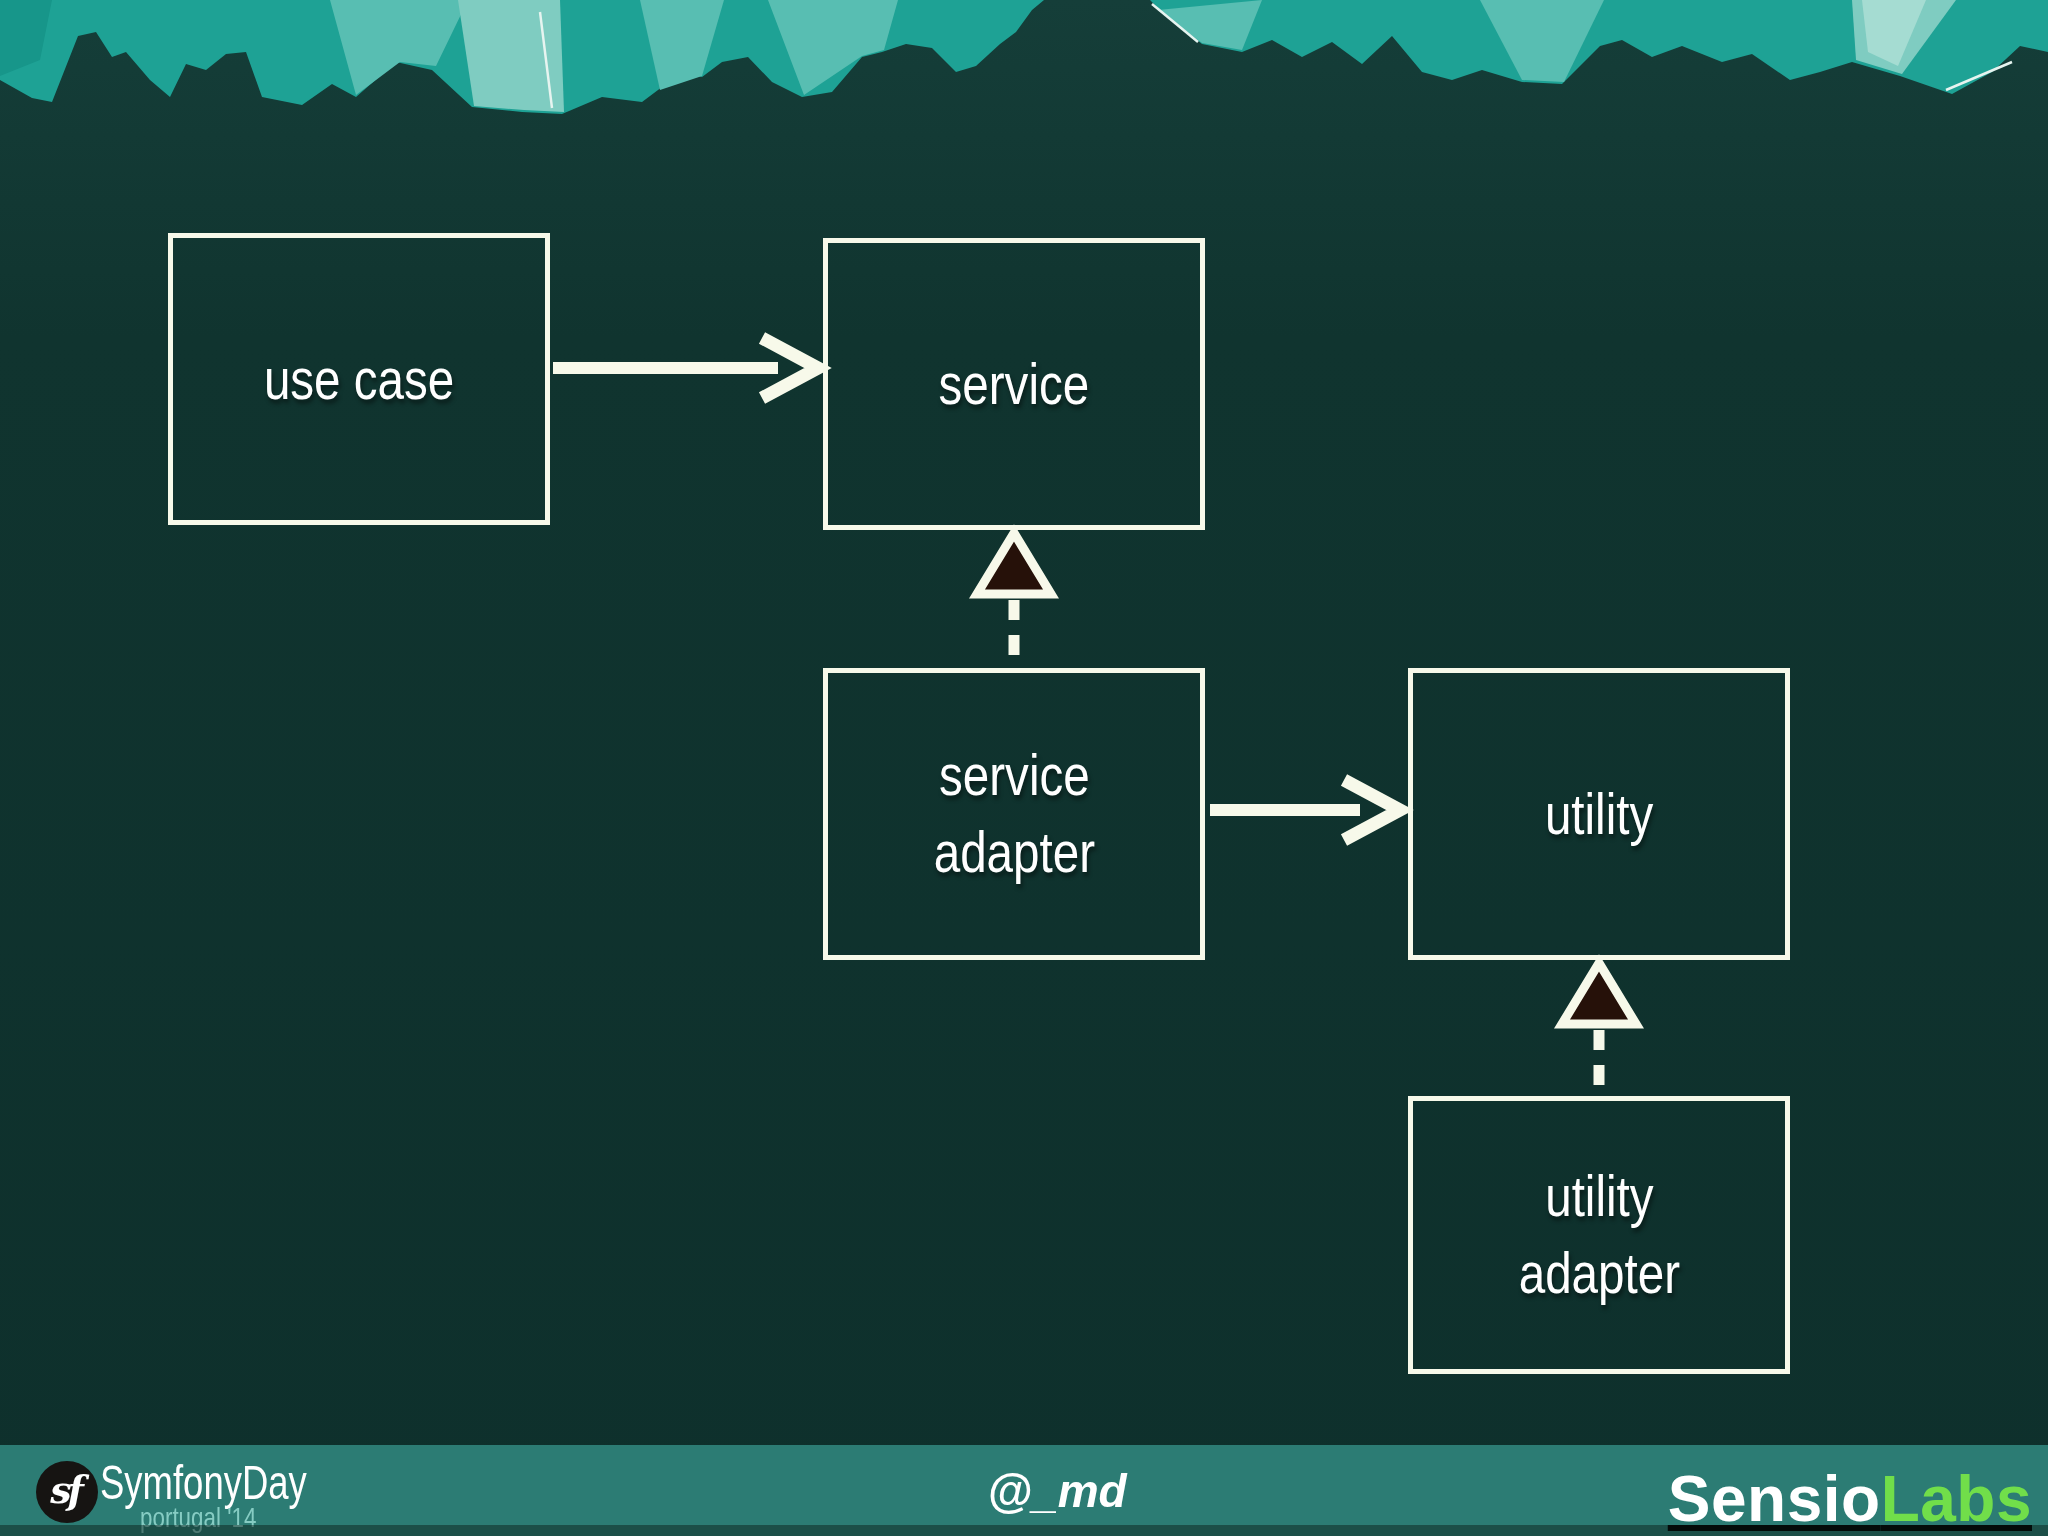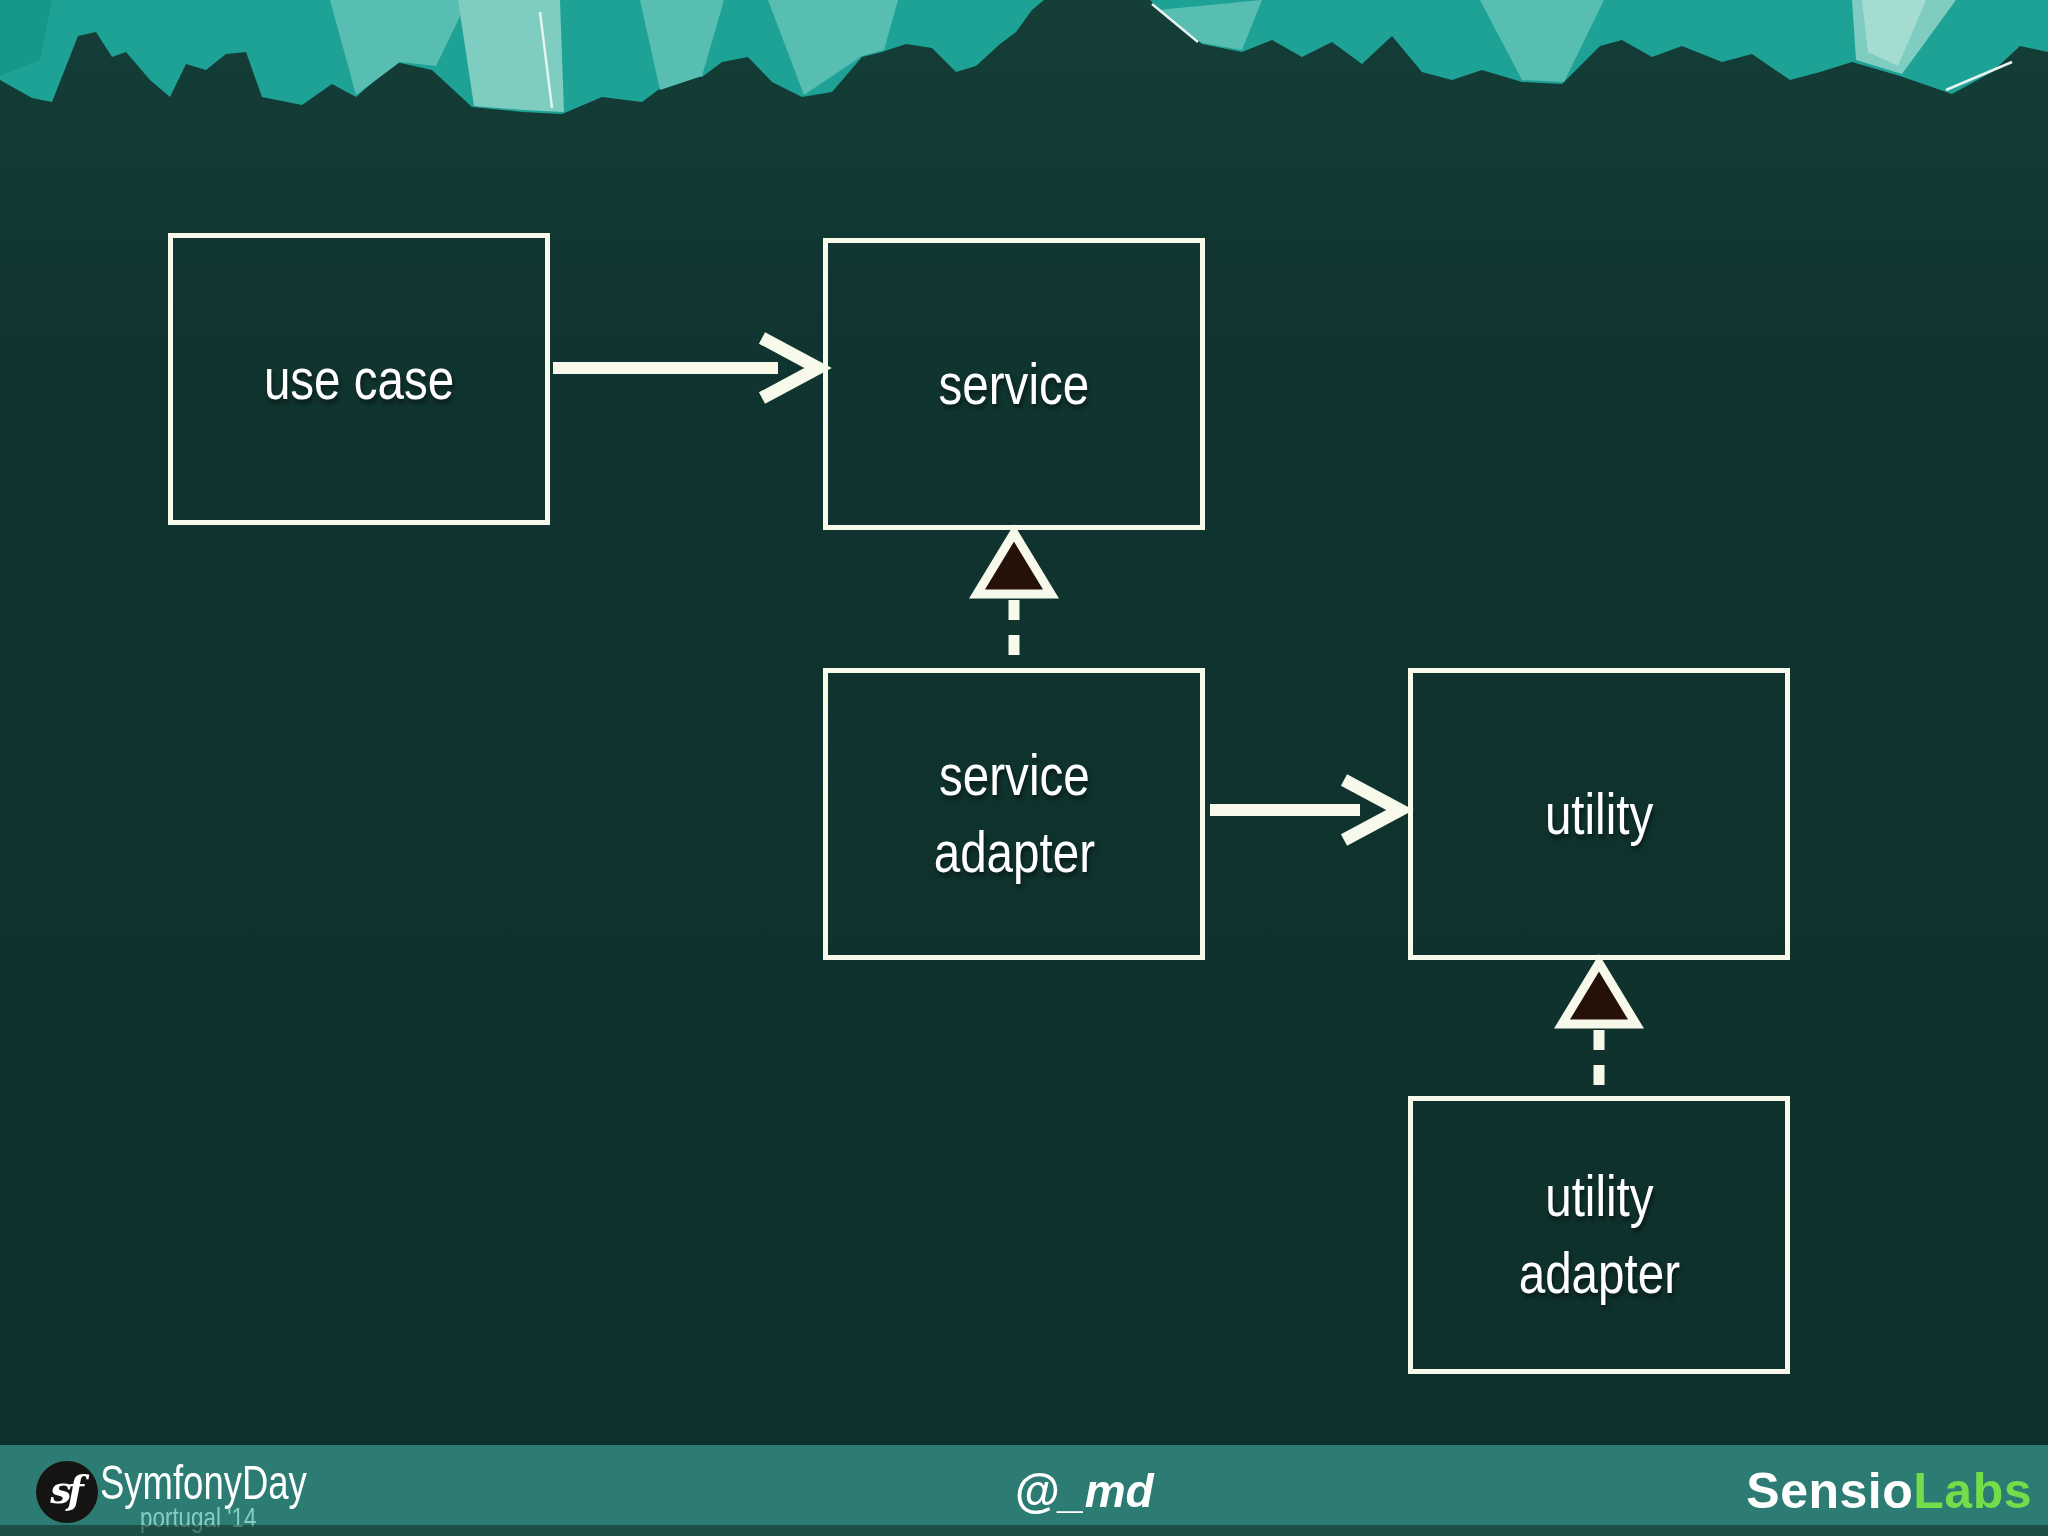--- a/index.html
+++ b/index.html
@@ -50,26 +50,26 @@
     position:absolute;left:100px;top:10px;color:#ffffff;
     font-size:48px;font-weight:400;letter-spacing:0px;
     transform:scaleX(0.76);transform-origin:left center;white-space:nowrap;
   }
   .event-edition{
     position:absolute;left:140px;top:57px;color:#86ccc3;
     font-size:28px;font-weight:400;
     transform:scaleX(0.8);transform-origin:left center;white-space:nowrap;
   }
   .handle{
-    position:absolute;left:50%;top:19px;transform:translateX(-50%);margin-left:60px;
+    position:absolute;left:50%;top:19px;transform:translateX(-50%);margin-left:33px;
     color:#ffffff;font-size:46px;font-weight:bold;font-style:italic;white-space:nowrap;
   }
   .brand{
-    position:absolute;right:16px;top:17px;font-size:50px;font-weight:bold;
-    letter-spacing:0.5px;white-space:nowrap;
+    position:absolute;right:16px;top:17px;font-size:64px;font-weight:bold;
+    letter-spacing:0.5px;white-space:nowrap;text-decoration:underline;
   }
   .brand .sensio{color:#ffffff;}
   .brand .labs{color:#71de4a;}
 </style>
 </head>
 <body>
 
 <div class="stage">
 
   <svg class="torn" width="2048" height="130" viewBox="0 0 2048 130">

